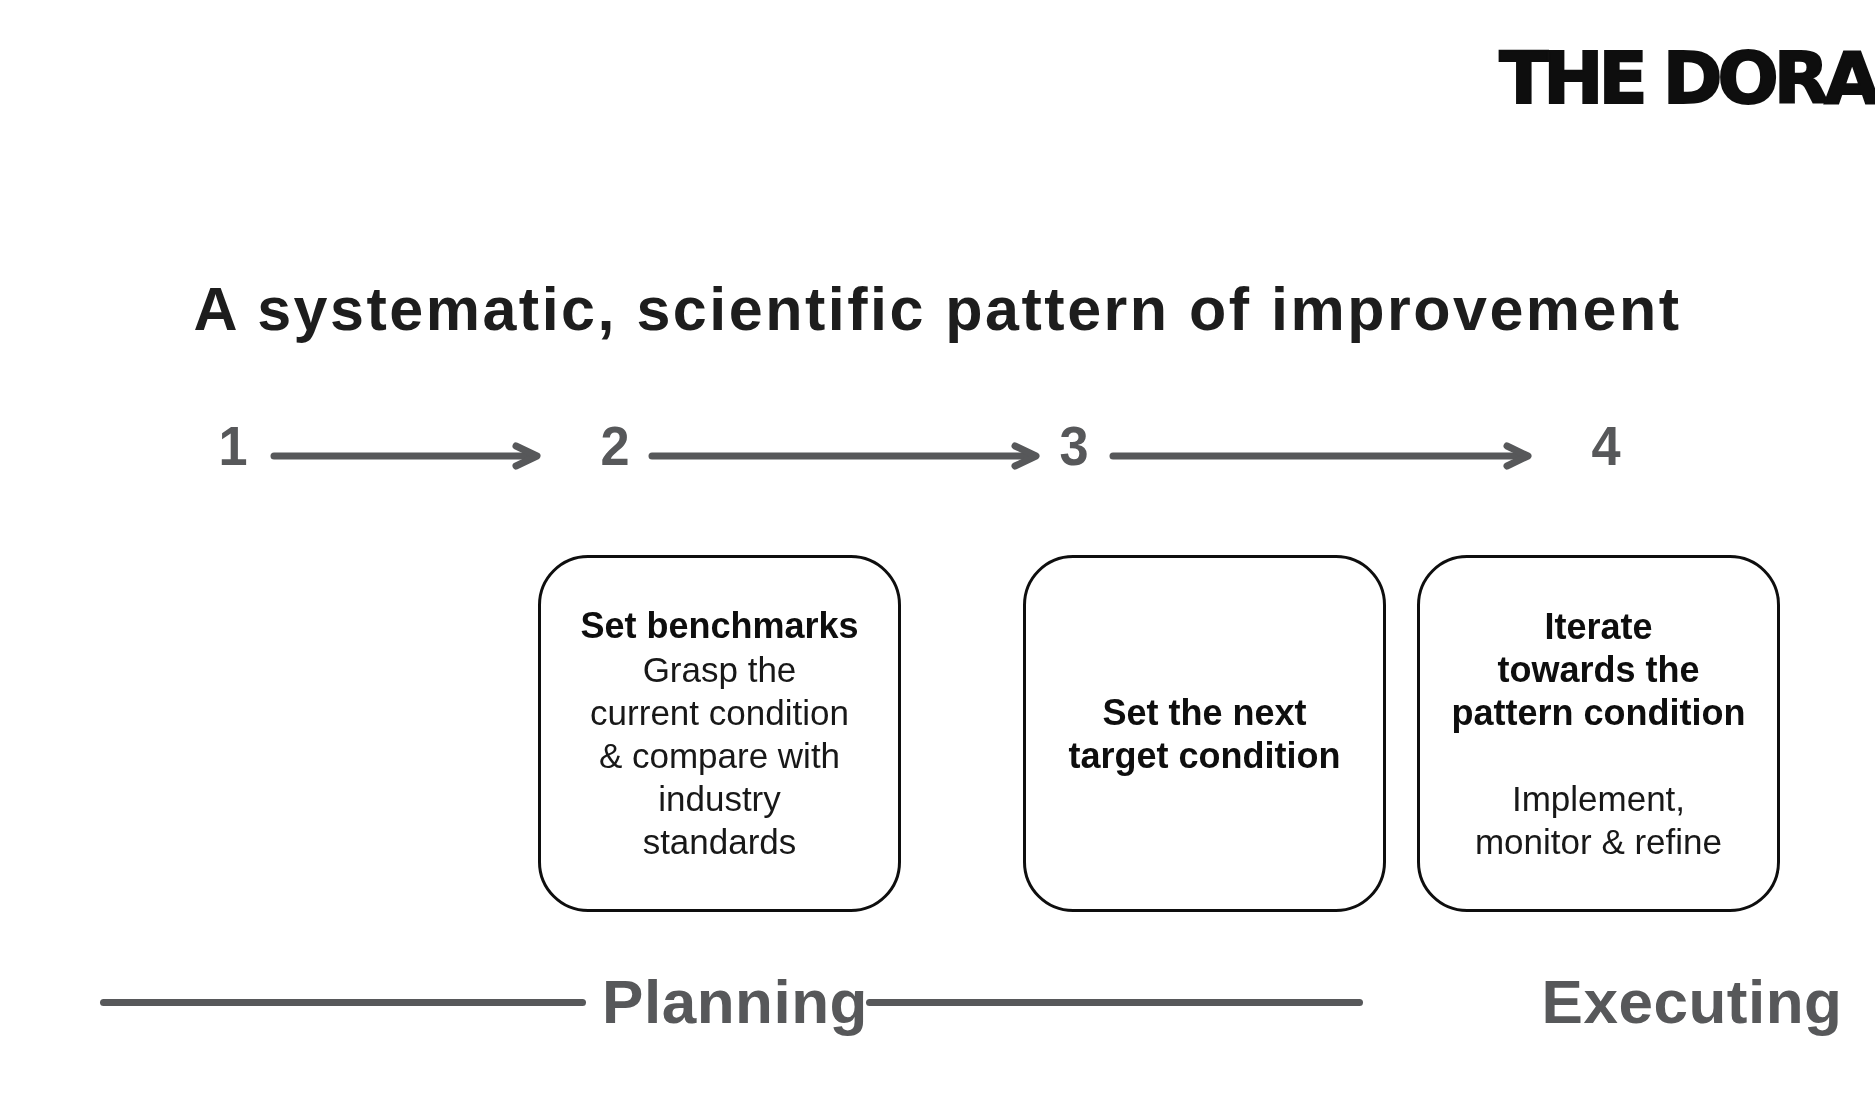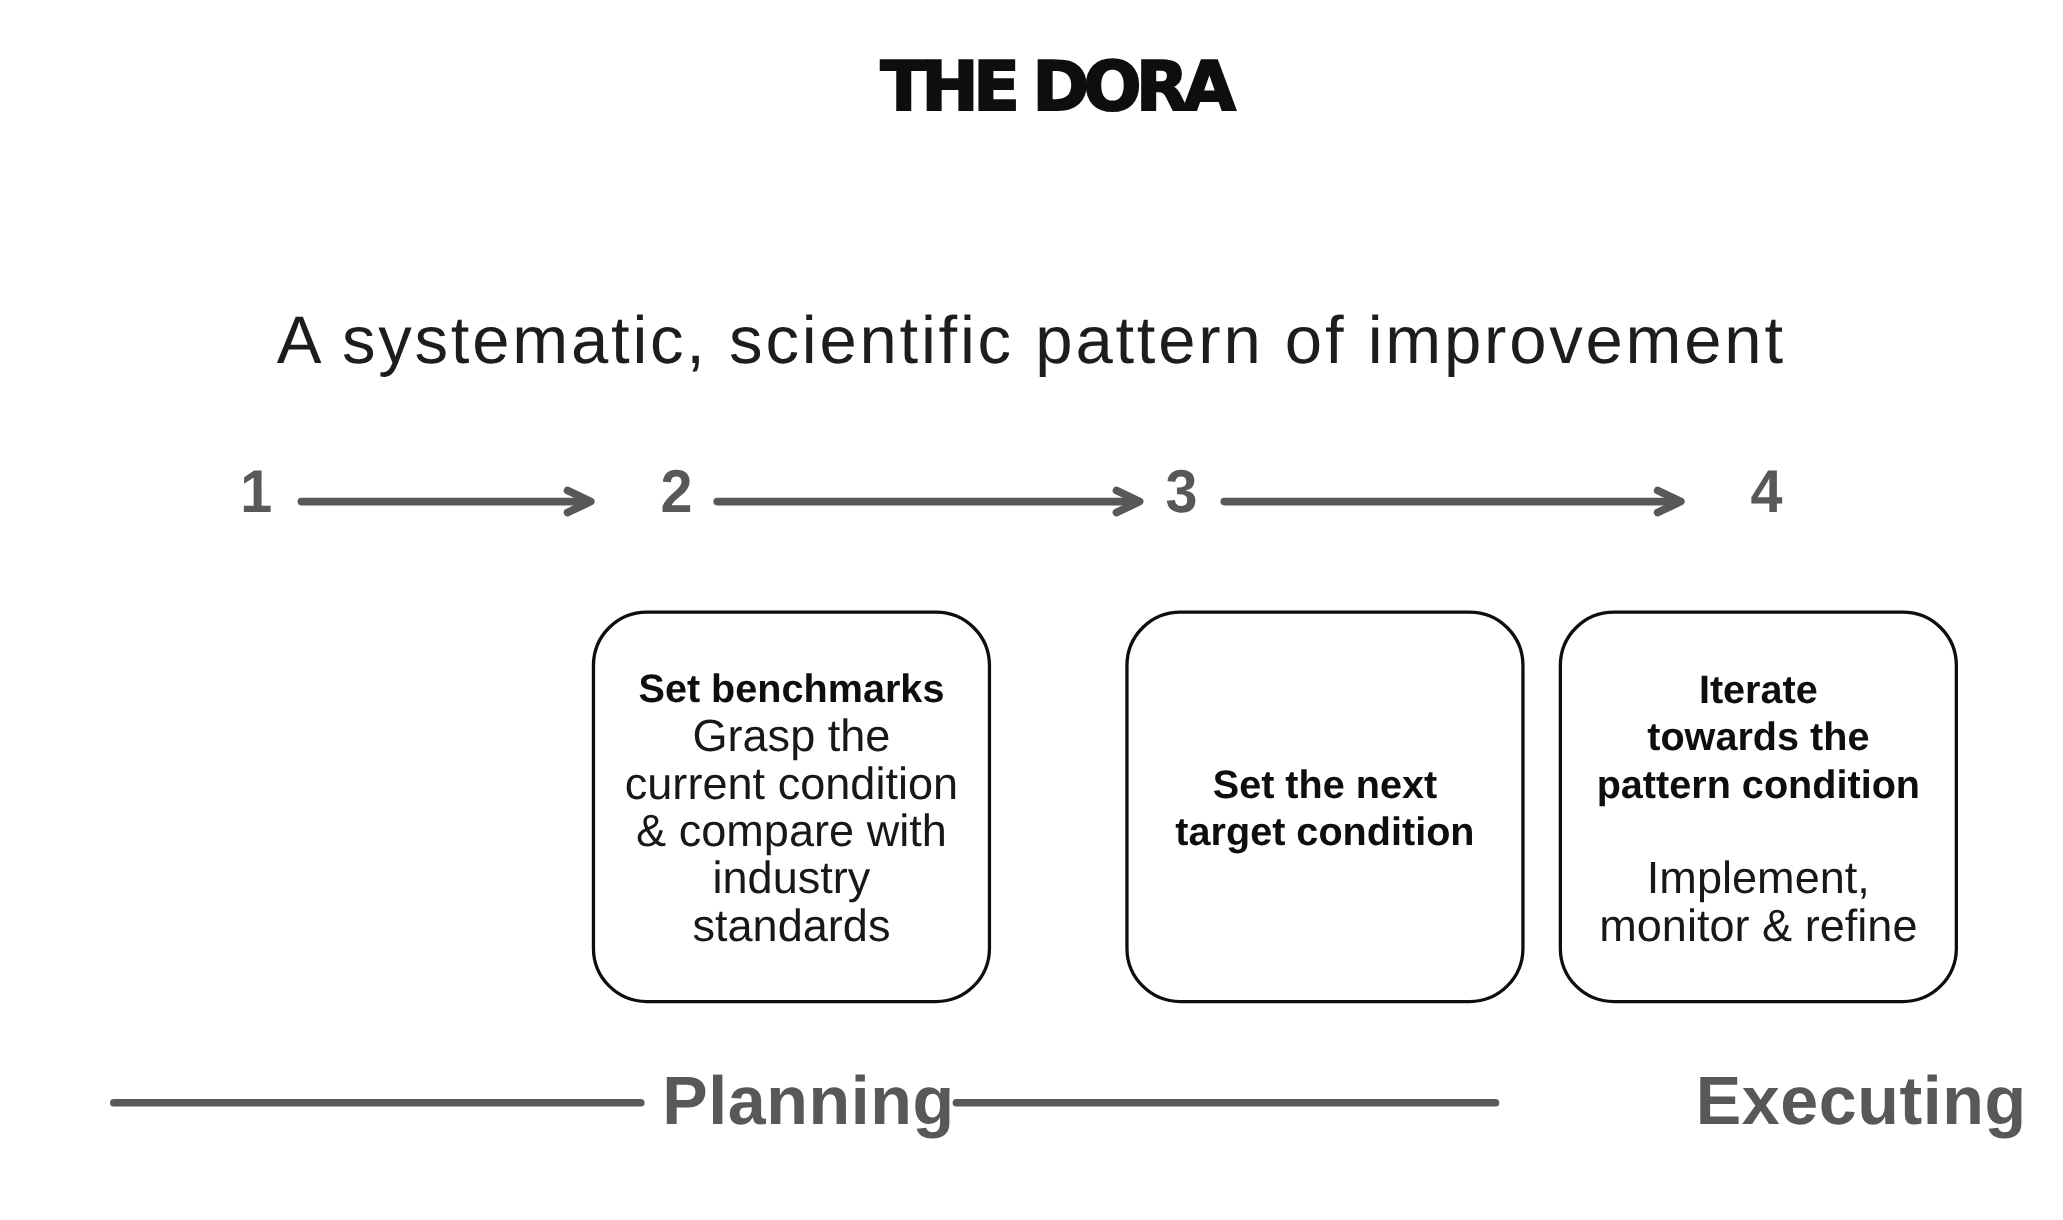--- a/index.html
+++ b/index.html
@@ -6,29 +6,29 @@
   * { margin:0; padding:0; box-sizing:border-box; }
   body { background:#ffffff; }
   .canvas {
     position:relative; width:1875px; height:1109px; background:#ffffff;
     font-family:"Liberation Sans", sans-serif; overflow:hidden;
   }
 
   
   .title {
     position:absolute; top:22px; left:0; width:100%;
-    text-align:center; color:var(--ink);
+    text-align:right; color:var(--ink);
     font-family:"DejaVu Sans", sans-serif; font-weight:bold;
-    font-size:62px; line-height:113px; letter-spacing:-5px;padding-left:44px;
+    font-size:72px; line-height:113px; letter-spacing:-5px;padding-left:44px;
     -webkit-text-stroke:2px var(--ink);
   }
   .subtitle {
     position:absolute; top:276px; left:0; width:100%;
     text-align:center; color:#1d1d1d;
-    font-size:61px; line-height:66px; letter-spacing:2.5px; font-weight:400;
+    font-size:61px; line-height:66px; letter-spacing:2.5px; font-weight:700;
   }
 
   
   .step-num {
     position:absolute; top:419px; color:var(--gray);
     font-size:55px; line-height:55px; font-weight:bold;
     transform:translateX(-50%) scaleX(0.95);
   }
   .arrow { position:absolute; top:441px; height:30px; }
   .arrow svg { display:block; }
@@ -42,21 +42,21 @@
     position:absolute; top:555px; width:363px; height:357px;
     border:3.5px solid var(--ink); border-radius:50px; background:#fff;
     display:flex; flex-direction:column; justify-content:center; align-items:center;
     text-align:center; padding:16px 10px;
   }
   .box-title {
     font-weight:bold; font-size:36px; line-height:43px;
     color:var(--ink); white-space:pre-line;
   }
   .box-body {
-    font-size:41px; line-height:43px; color:#181818;
+    font-size:35px; line-height:43px; color:#181818;
     white-space:pre-line; margin-top:43px; font-weight:400;
   }
   .box--tight .box-body { margin-top:1px; }
   .box-body .bold { font-weight:bold; color:var(--ink); }
 
   
   .phase-line {
     position:absolute; top:999px; height:7px;
     background:var(--gray); border-radius:4px;
   }

